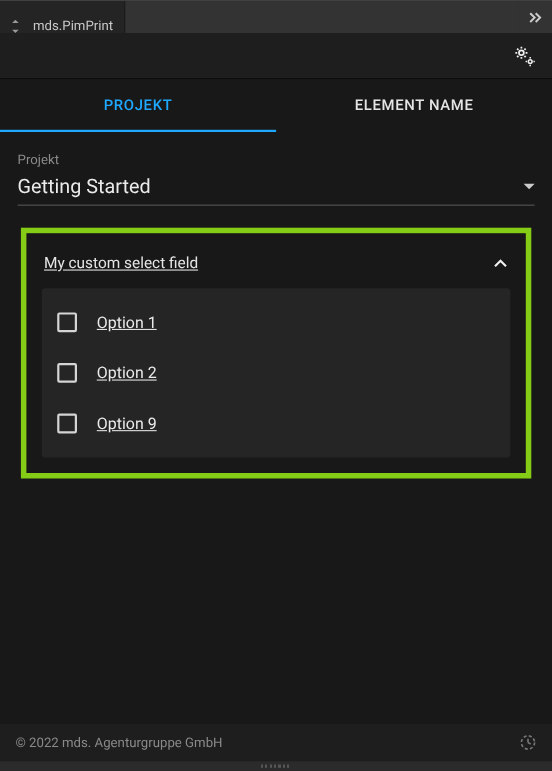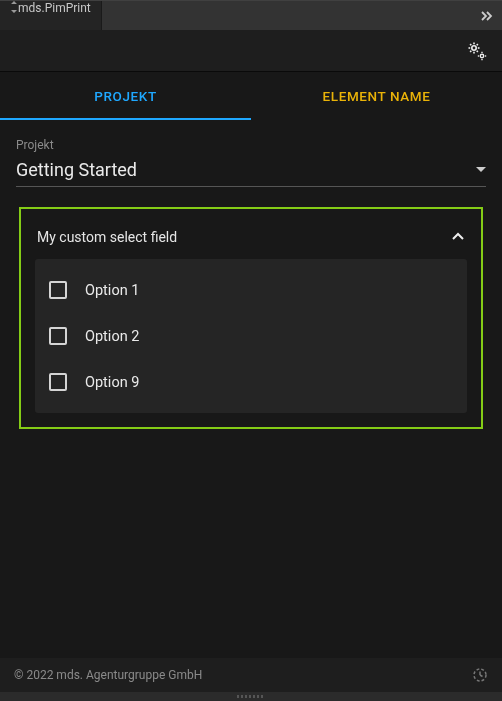--- a/index.html
+++ b/index.html
@@ -14,25 +14,25 @@
 .top-bar {
   height: 30px;
   background: #2d2d2d;
   border-top: 1px solid #404040;
   display: flex;
   align-items: stretch;
   position: relative;
 }
 .tab-module {
   display: flex;
-  align-items: flex-start;
+  align-items: flex-end;
   padding: 0 10px;
   background: #242424;
   border-right: 1px solid #1a1a1a;
-  gap: 0;
+  gap: 12px;
   font-size: 12px;
   color: #c8c8c8;
 }
 .expand-handle {
   font-size: 10px;
   color: #999;
 }
 .top-spacer { flex: 1; background: #333333; }
 .top-chev {
   display: flex;
@@ -55,21 +55,21 @@
   display: flex;
   background: #181818;
 }
 .tab {
   flex: 1;
   text-align: center;
   padding: 16px 0 14px 0;
   font-size: 13.5px;
   letter-spacing: 0.6px;
   font-weight: 500;
-  color: #eab308;
+  color: #e5e5e5;
   border-bottom: 2px solid transparent;
   cursor: pointer;
 }
 .tab.active {
   color: #1fa8ff;
   border-bottom: 2px solid #1fa8ff;
 }
 .form-area {
   padding: 18px 16px 10px 16px;
 }
@@ -92,22 +92,23 @@
   color: #eaeaea;
 }
 .caret-down {
   width: 0; height: 0;
   border-left: 5px solid transparent;
   border-right: 5px solid transparent;
   border-top: 5px solid #ccc;
 }
 .custom-panel {
   margin: 8px 3px 18px 3px;
-  border: 2px solid #84cc16;
+  border: 5px solid #84cc16;
   padding: 14px 14px 14px 14px;
+  text-decoration: underline;
 }
 .panel-header {
   display: flex;
   align-items: center;
   justify-content: space-between;
   padding: 6px 2px 14px 2px;
   cursor: pointer;
 }
 .panel-title {
   font-size: 14px;

